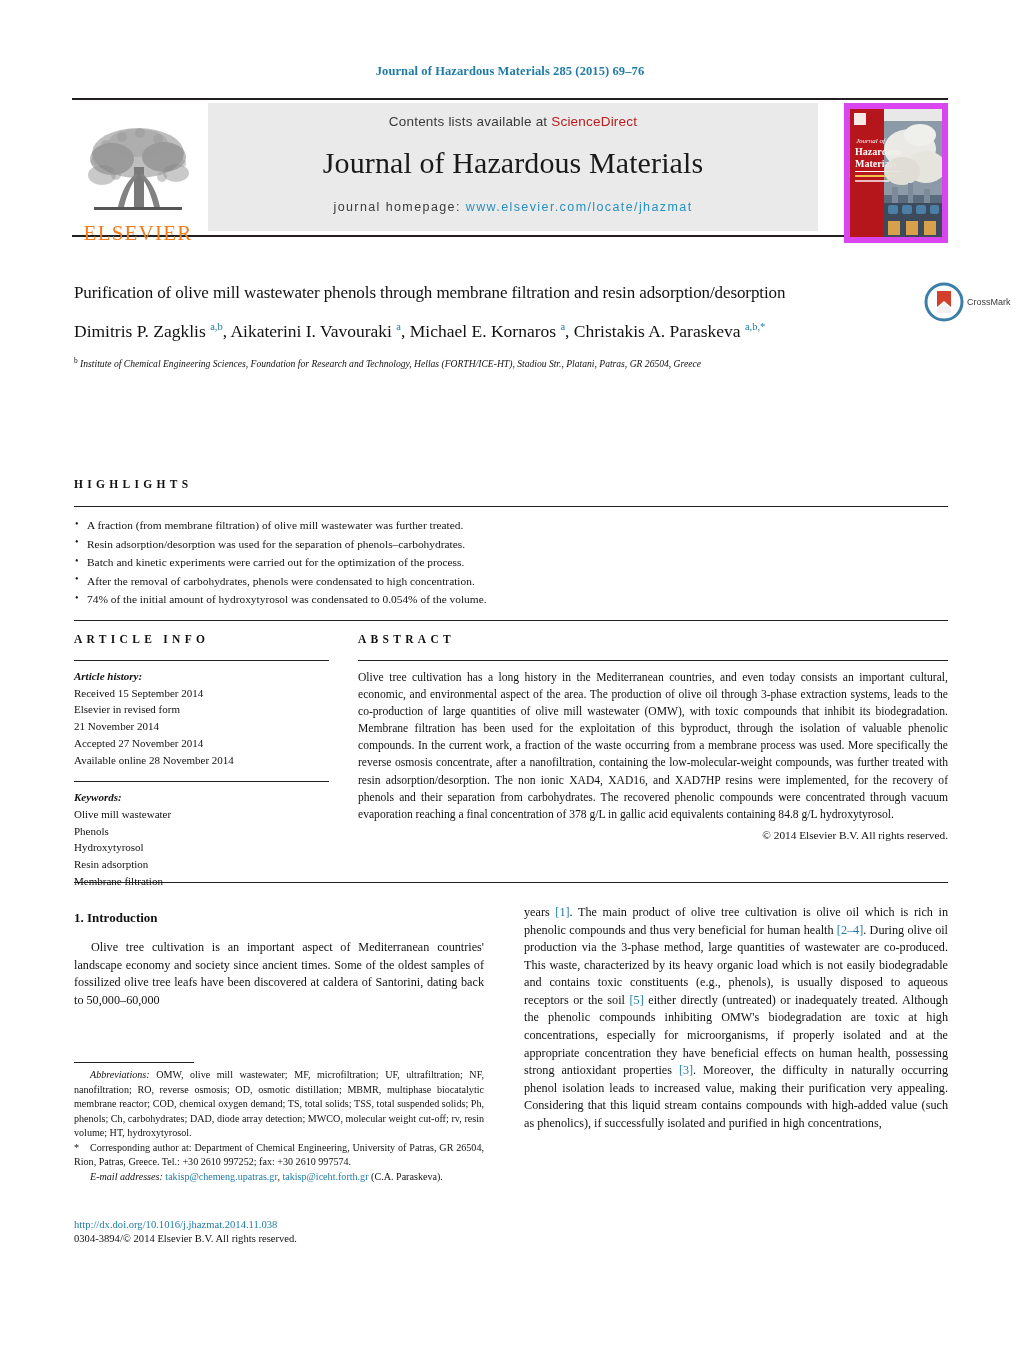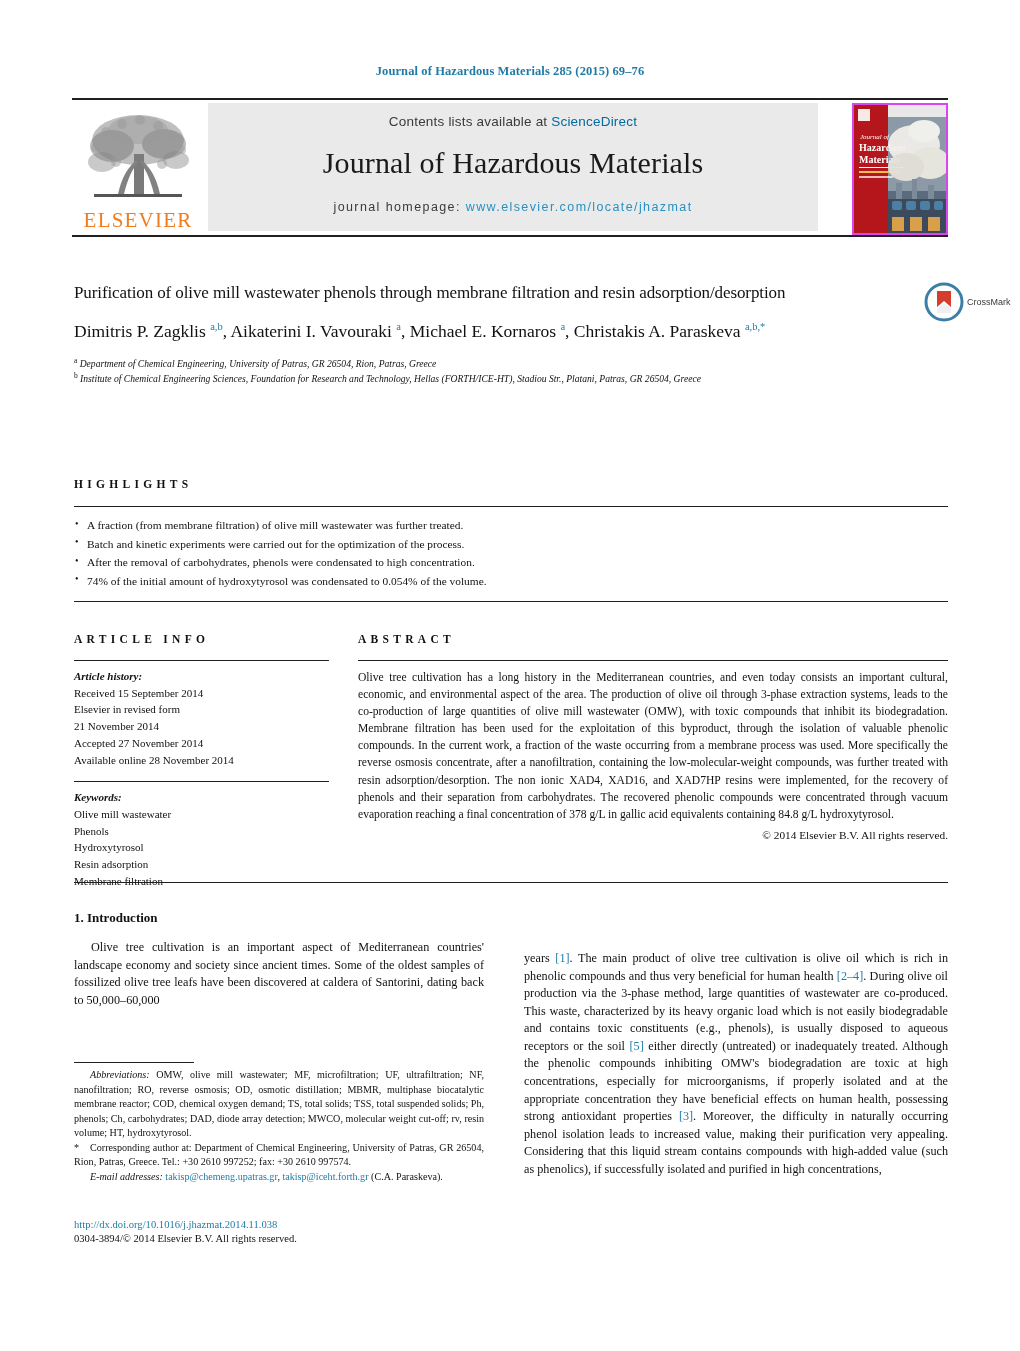--- a/index.html
+++ b/index.html
@@ -47,21 +47,21 @@
     border-bottom: 2.5px solid #231f20;
     box-sizing: content-box;
   }
   .masthead-inner {
     position: relative;
     width: 876px;
     height: 135px;
   }
   .elsevier-block {
     position: absolute;
-    left: 2px; top: 3px;
+    left: 2px; top: 16px;
     width: 128px; height: 128px;
     display: flex;
     flex-direction: column;
     align-items: center;
     justify-content: flex-end;
   }
   .tree-svg { display: block; }
   .elsevier-word {
     font-family: "Liberation Serif", serif;
     font-size: 21px;
@@ -82,21 +82,21 @@
     justify-content: flex-start;
   }
   .contents-line {
     margin-top: 11px;
     font-family: "Liberation Sans", sans-serif;
     font-size: 13.5px;
     color: #3a3a3a;
     letter-spacing: .2px;
   }
   .contents-line .sd {
-    color: #0369a1;
+    color: #b91c1c;
   }
   .journal-title {
     margin-top: 17px;
     font-family: "Liberation Serif", serif;
     font-size: 30px;
     color: #1a1a1a;
     letter-spacing: .1px;
   }
   .homepage-line {
     margin-top: 20px;
@@ -105,21 +105,21 @@
     color: #3a3a3a;
     letter-spacing: 1.4px;
   }
   .homepage-line .url {
     color: #2a90c0;
   }
   .cover-thumb {
     position: absolute;
     right: 0px; top: 3px;
     width: 92px; height: 128px;
-    border: 2px solid #d946ef;
+    border: 6px solid #d946ef;
     overflow: hidden;
     background: #cfd6dd;
   }
 
   
   .title-area {
     position: absolute;
     left: 74px;
     top: 282px;
     width: 780px;
@@ -262,21 +262,21 @@
   }
   .col-left {
     position: absolute;
     left: 74px;
     top: 910px;
     width: 410px;
   }
   .col-right {
     position: absolute;
     left: 524px;
-    top: 950px;
+    top: 904px;
     width: 424px;
   }
   .h1num {
     font-family: "Liberation Serif", serif;
     font-weight: bold;
     font-size: 13px;
     color: #111;
     margin: 0 0 13px 0;
   }
   .para {
@@ -425,42 +425,40 @@
       </div>
 
     </div>
   </div>
 
   <div class="title-area">
     <h1 class="paper-title">Purification of olive mill wastewater phenols through membrane filtration and resin adsorption/desorption</h1>
     <div class="authors">Dimitris P. Zagklis <sup>a,b</sup>, Aikaterini I. Vavouraki <sup>a</sup>, Michael E. Kornaros <sup>a</sup>, Christakis A. Paraskeva <sup>a,b,</sup><sup>*</sup></div>
     <div class="affiliations">
       <div>
-        <sup>a</sup> <span>Department of Chemical Engineering, University of Patras, GR 26504, Rion, Patras, Greece</span>
-      </div>
-      <div>
         <sup>b</sup> <span>Institute of Chemical Engineering Sciences, Foundation for Research and Technology, Hellas (FORTH/ICE-HT), Stadiou Str., Platani, Patras, GR 26504, Greece</span>
       </div>
     </div>
   </div>
 
   <div class="crossmark">
     <svg width="40" height="40" viewBox="0 0 40 40">
       <circle cx="20" cy="20" r="18" fill="#ffffff" stroke="#3b7ea8" stroke-width="3"></circle>
       <path d="M13 9 h14 v16 l-7 -6 l-7 6 Z" fill="#d33f2a"></path>
       <path d="M13 27 l7 -6 l7 6 v4 h-14 Z" fill="#f0f0f0"></path>
     </svg>
     <span class="crossmark-label">CrossMark</span>
   </div>
 
   <div class="highlights">
     <div class="section-head">HIGHLIGHTS</div>
     <div class="rule-heavy" style="margin-top:16px;margin-bottom:9px;"></div>
     <ul class="hl-list">
       <li>A fraction (from membrane filtration) of olive mill wastewater was further treated.</li>
+      <li>Resin adsorption/desorption was used for the separation of phenols–carbohydrates.</li>
       <li>Batch and kinetic experiments were carried out for the optimization of the process.</li>
       <li>After the removal of carbohydrates, phenols were condensated to high concentration.</li>
       <li>74% of the initial amount of hydroxytyrosol was condensated to 0.054% of the volume.</li>
     </ul>
     <div class="rule-heavy" style="margin-top:11px;"></div>
   </div>
 
   <div class="info-col">
     <div class="section-head">ARTICLE INFO</div>
     <div class="rule-heavy" style="margin-top:15px;margin-bottom:7px;"></div>

